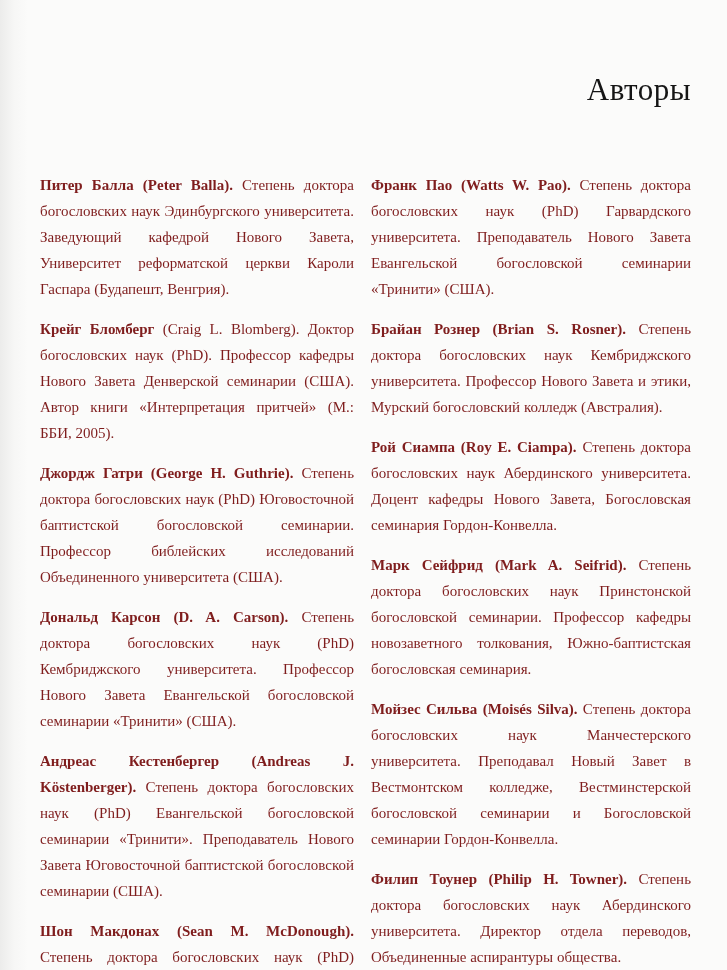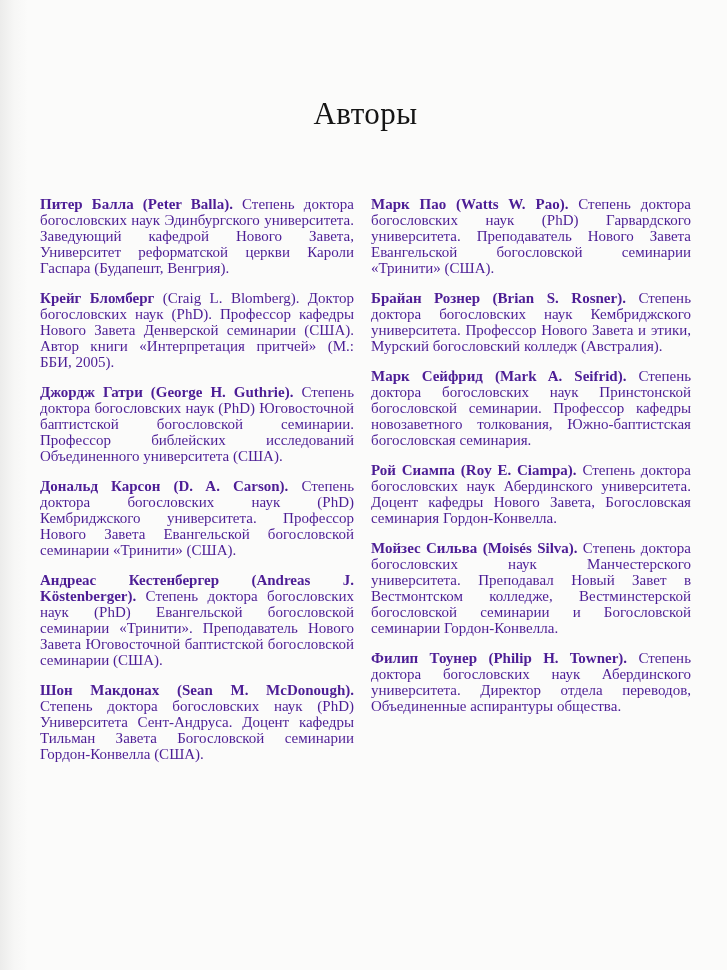--- a/index.html
+++ b/index.html
@@ -21,46 +21,46 @@
   }
   .spine-shadow {
     position: absolute;
     left: 0; top: 0; bottom: 0;
     width: 28px;
     background: linear-gradient(90deg, rgba(100,100,100,0.10), rgba(100,100,100,0.03) 14px, rgba(100,100,100,0) 28px);
     pointer-events: none;
   }
   h1.title {
     margin: 0;
-    padding-top: 96px;
+    padding-top: 72px;
     height: 38px;
-    text-align: center;
+    text-align: right;
     font-size: 31px;
     font-weight: normal;
     letter-spacing: 0.5px;
     color: #151515;
   }
   .columns {
     display: flex;
     gap: 17px;
     margin-top: 62px;
   }
   .col {
     box-sizing: border-box;
   }
   .col-left  { width: 314px; }
   .col-right { width: 320px; }
   p.entry {
     margin: 0 0 14px 0;
     font-size: 15px;
-    line-height: 16px;
+    line-height: 26px;
     text-align: justify;
     hyphens: auto;
     -webkit-hyphens: auto;
-    color: #4c1d95;
+    color: #7f1d1d;
   }
   p.entry .bold { font-weight: bold; }
   p.entry .name { font-weight: bold; }
 </style>
 </head>
 <body>
 
 <div class="page">
   <div class="spine-shadow"></div>
 
@@ -76,27 +76,27 @@
   <p class="entry"><span class="name">Джордж Гатри </span><span class="bold">(George H. Guthrie).</span><span> Степень доктора богословских наук (PhD) Юговосточной баптистской богословской семинарии. Профессор библейских исследований Объединенного университета (США).</span></p>
 
   <p class="entry"><span class="name">Дональд Карсон </span><span class="bold">(D. A. Carson).</span><span> Степень доктора богословских наук (PhD) Кембриджского университета. Профессор Нового Завета Евангельской богословской семинарии «Тринити» (США).</span></p>
 
   <p class="entry"><span class="name">Андреас Кестенбергер </span><span class="bold">(Andreas J. Köstenberger).</span><span> Степень доктора богословских наук (PhD) Евангельской богословской семинарии «Тринити». Преподаватель Нового Завета Юговосточной баптистской богословской семинарии (США).</span></p>
 
   <p class="entry"><span class="name">Шон Макдонах </span><span class="bold">(Sean M. McDonough).</span><span> Степень доктора богословских наук (PhD) Университета Сент-Андруса. Доцент кафедры Тильман Завета Богословской семинарии Гордон-Конвелла (США).</span></p>
 
 </div>
     <div class="col col-right">
-  <p class="entry"><span class="name">Марк Пао </span><span class="bold">(Watts W. Pao).</span><span> Степень доктора богословских наук (PhD) Гарвардского университета. Преподаватель Нового Завета Евангельской богословской семинарии «Тринити» (США).</span></p>
+  <p class="entry"><span class="name">Франк Пао </span><span class="bold">(Watts W. Pao).</span><span> Степень доктора богословских наук (PhD) Гарвардского университета. Преподаватель Нового Завета Евангельской богословской семинарии «Тринити» (США).</span></p>
 
   <p class="entry"><span class="name">Брайан Рознер </span><span class="bold">(Brian S. Rosner).</span><span> Степень доктора богословских наук Кембриджского университета. Профессор Нового Завета и этики, Мурский богословский колледж (Австралия).</span></p>
 
+  <p class="entry"><span class="name">Рой Сиампа </span><span class="bold">(Roy E. Ciampa).</span><span> Степень доктора богословских наук Абердинского университета. Доцент кафедры Нового Завета, Богословская семинария Гордон-Конвелла.</span></p>
+
   <p class="entry"><span class="name">Марк Сейфрид </span><span class="bold">(Mark A. Seifrid).</span><span> Степень доктора богословских наук Принстонской богословской семинарии. Профессор кафедры новозаветного толкования, Южно-баптистская богословская семинария.</span></p>
-
-  <p class="entry"><span class="name">Рой Сиампа </span><span class="bold">(Roy E. Ciampa).</span><span> Степень доктора богословских наук Абердинского университета. Доцент кафедры Нового Завета, Богословская семинария Гордон-Конвелла.</span></p>
 
   <p class="entry"><span class="name">Мойзес Сильва </span><span class="bold">(Moisés Silva).</span><span> Степень доктора богословских наук Манчестерского университета. Преподавал Новый Завет в Вестмонтском колледже, Вестминстерской богословской семинарии и Богословской семинарии Гордон-Конвелла.</span></p>
 
 
   <p class="entry"><span class="name">Филип Тоунер </span><span class="bold">(Philip H. Towner).</span><span> Степень доктора богословских наук Абердинского университета. Директор отдела переводов, Объединенные аспирантуры общества.</span></p>
 
 </div>
   </div>
 </div>
 

